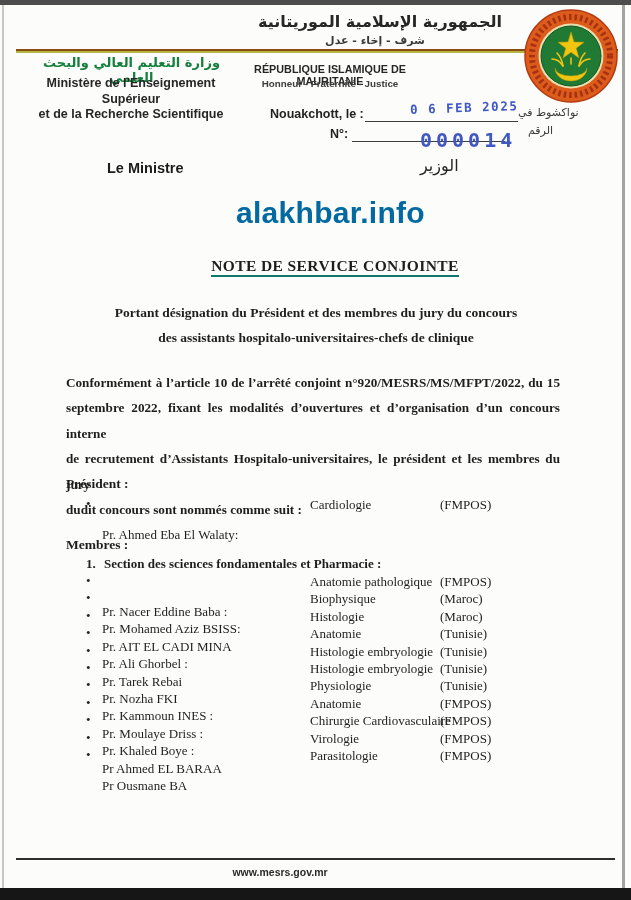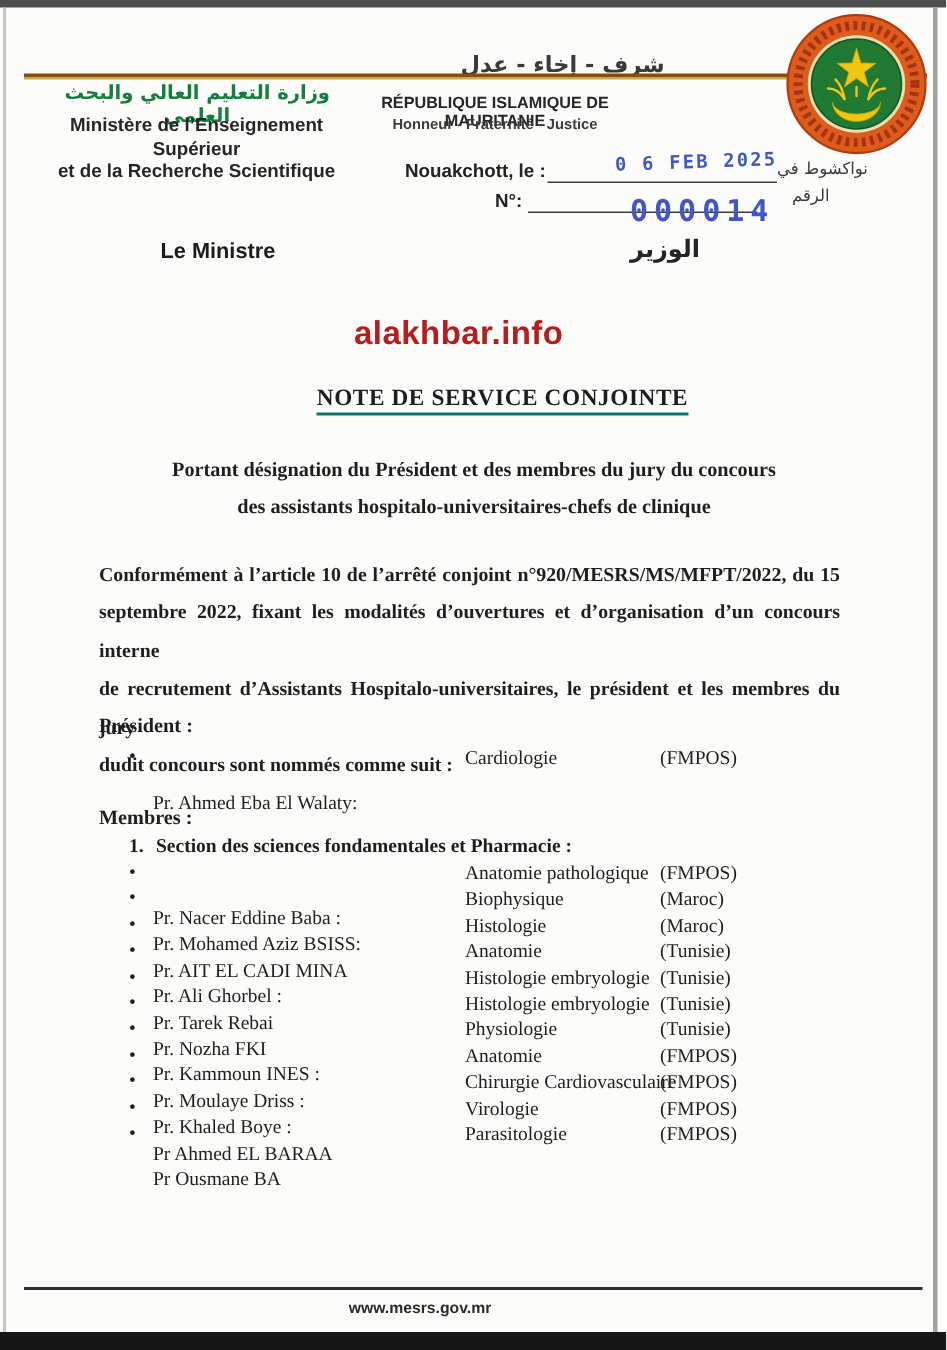--- a/index.html
+++ b/index.html
@@ -7,21 +7,21 @@
         font-family:"Liberation Serif",serif;color:#1e1e1e;}
   .abs{position:absolute;}
   
   .edge-top{left:0;top:0;width:631px;height:5px;background:#4d4d4d;}
   .edge-bottom{left:0;top:888px;width:631px;height:12px;background:#161616;}
   .edge-left{left:2px;top:5px;width:2px;height:883px;background:#c6c6c4;}
   .edge-right{left:622px;top:5px;width:3px;height:883px;background:#a3a3a1;}
   
   .ar{font-family:"DejaVu Sans",sans-serif;direction:rtl;}
   .arabic-title{left:250px;top:12px;width:260px;text-align:center;font-size:16px;font-weight:bold;color:#262626;}
-  .arabic-motto{left:285px;top:34px;width:180px;text-align:center;font-size:15px;font-weight:bold;color:#3a3a3a;}
+  .arabic-motto{left:285px;top:34px;width:180px;text-align:center;font-size:11px;font-weight:bold;color:#3a3a3a;}
   .rule2{left:16px;top:49px;width:602px;height:4px;
          background:linear-gradient(to bottom,#8a4a12 0 55%,#b5b542 55% 100%);}
   .ministry-ar{left:25px;top:55px;width:213px;text-align:center;font-size:13px;font-weight:bold;color:#15803d;}
   .ministry-fr{left:18px;top:76px;width:226px;text-align:center;font-family:"Liberation Sans",sans-serif;
                font-weight:bold;font-size:12.5px;line-height:15.5px;color:#262626;}
   .republic{left:230px;top:63px;width:200px;text-align:center;font-family:"Liberation Sans",sans-serif;
             font-weight:bold;font-size:10.8px;color:#262626;}
   .honneur{left:230px;top:78px;width:200px;text-align:center;font-family:"Liberation Sans",sans-serif;
            font-size:9.8px;font-weight:bold;color:#3c3c3c;}
   .seal{left:523px;top:8px;}
@@ -30,23 +30,23 @@
   .date-label{left:270px;top:107px;font-size:12.5px;color:#222;}
   .date-line{left:365px;top:121px;width:153px;height:1.4px;background:#3d3d3d;}
   .stamp{font-family:"DejaVu Sans Mono",monospace;font-weight:bold;color:#3f58c4;}
   .date-stamp{left:410px;top:100px;font-size:12.5px;letter-spacing:1.5px;transform:rotate(-2deg);}
   .date-ar{left:518px;top:106px;font-size:11px;color:#3a3a3a;}
   .num-label{left:330px;top:127px;font-size:12.5px;color:#222;}
   .num-line{left:352px;top:141px;width:153px;height:1.4px;background:#3d3d3d;}
   .num-stamp{left:420px;top:128px;font-size:20px;letter-spacing:4px;}
   .num-ar{left:528px;top:124px;font-size:11px;color:#3a3a3a;}
   .minister-fr{left:107px;top:160px;font-size:14.5px;color:#1c1c1c;}
-  .minister-ar{left:420px;top:156px;font-size:16px;font-weight:bold;color:#242424;}
-  .watermark{left:236px;top:209px;font-family:"Liberation Sans",sans-serif;font-weight:bold;
-             font-size:22px;color:#b91c1c;letter-spacing:0.3px;}
+  .minister-ar{left:420px;top:156px;font-size:16px;font-weight:normal;color:#242424;}
+  .watermark{left:236px;top:196px;font-family:"Liberation Sans",sans-serif;font-weight:bold;
+             font-size:30px;color:#0369a1;letter-spacing:0.3px;}
   
   .doc-title{left:0;top:257px;width:670px;text-align:center;font-weight:bold;font-size:15.5px;letter-spacing:0.4px;}
   .doc-title span{border-bottom:2px solid #0f766e;padding-bottom:1px;}
   .subtitle{left:35px;top:300px;width:562px;text-align:center;font-weight:bold;font-size:13.5px;line-height:25px;}
   .paragraph{left:66px;top:370px;width:494px;font-weight:bold;font-size:13.2px;line-height:25.4px;}
   .pline{text-align:justify;text-align-last:justify;}
   .pline.last{text-align:left;text-align-last:left;}
   .heading{font-weight:bold;font-size:13.5px;}
   .pres-head{left:66px;top:476px;}
   .memb-head{left:66px;top:537px;}
@@ -66,20 +66,21 @@
 </head>
 <body>
 
 <div id="page">
 
   <div class="abs edge-top"></div>
   <div class="abs edge-bottom"></div>
   <div class="abs edge-left"></div>
   <div class="abs edge-right"></div>
 
+  <div class="abs ar arabic-title">الجمهورية الإسلامية الموريتانية</div>
   <div class="abs ar arabic-motto">شرف - إخاء - عدل</div>
   <div class="abs rule2"></div>
 
   <div class="abs ar ministry-ar">وزارة التعليم العالي والبحث العلمي</div>
   <div class="abs republic">RÉPUBLIQUE ISLAMIQUE DE MAURITANIE</div>
   <div class="abs ministry-fr">
     <div>Ministère de l’Enseignement Supérieur</div>
     <div>et de la Recherche Scientifique</div>
   </div>
   <div class="abs honneur">Honneur - Fraternité - Justice</div>

